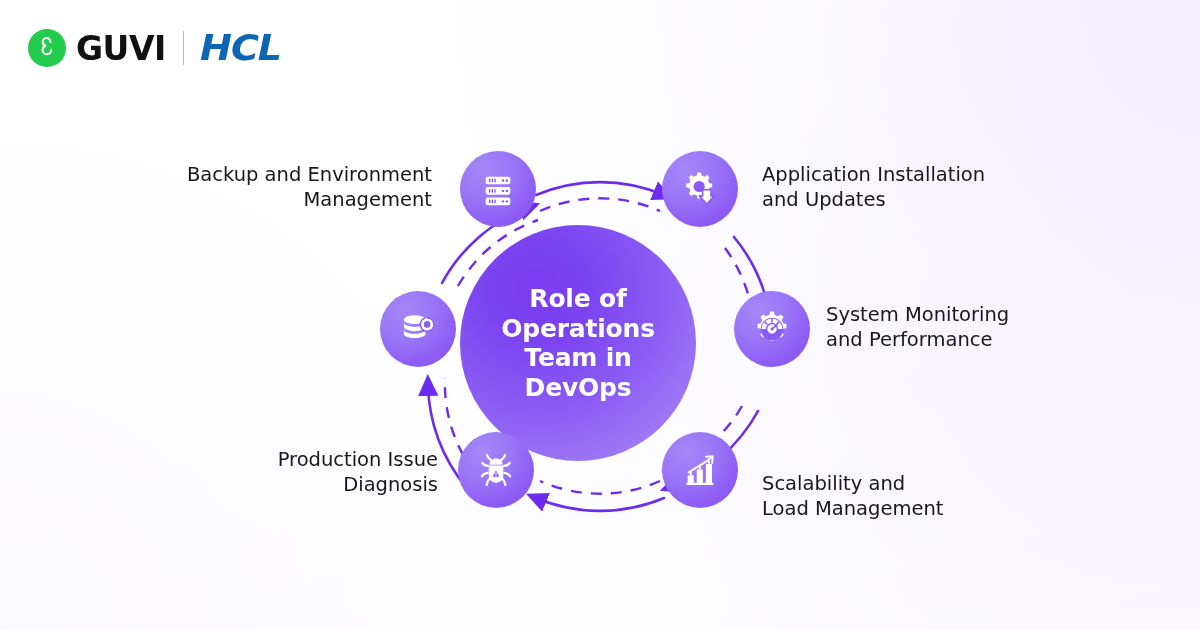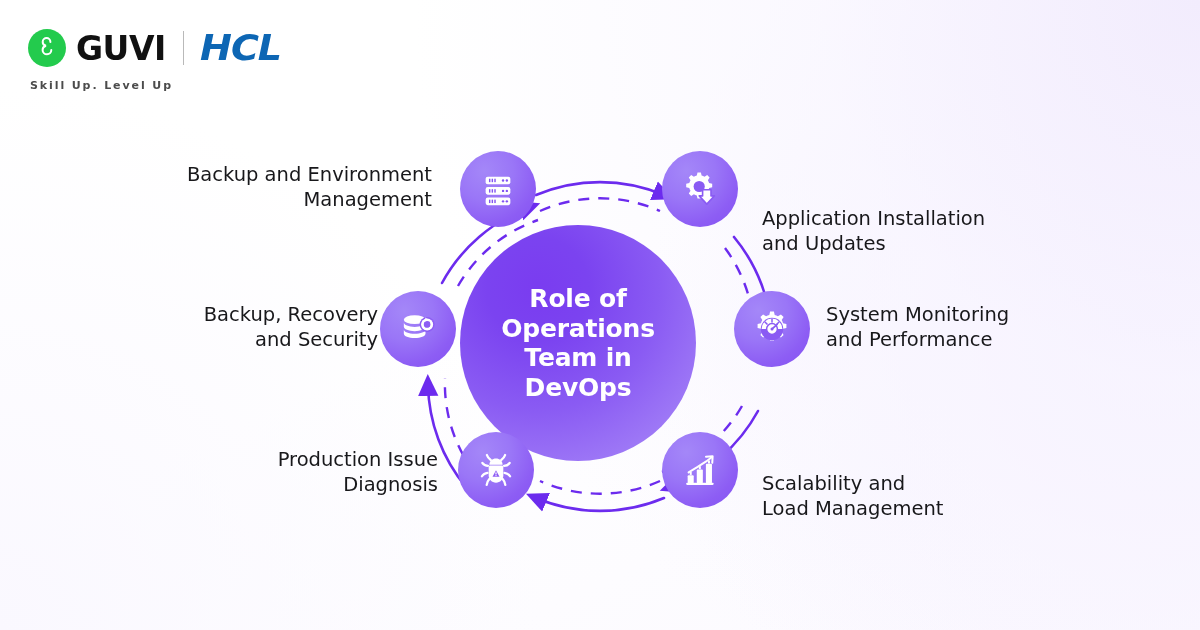--- a/index.html
+++ b/index.html
@@ -149,21 +149,21 @@
     font-family: "DejaVu Sans", sans-serif;
     font-size: 19.5px;
     line-height: 1.27;
     color: #18181b;
     white-space: pre-line;
   }
   .label.right-al { text-align: right; }
   .label.left-al  { text-align: left; }
 
   .lbl-server      { right: 768px; top: 163px; width: 300px; }
-  .lbl-appinstall  { left: 762px;  top: 163px; width: 280px; margin-top: 44px; }
+  .lbl-appinstall  { left: 762px;  top: 163px; width: 280px; }
   .lbl-backup      { right: 822px; top: 303px; width: 270px; }
   .lbl-monitor     { left: 826px;  top: 303px; width: 280px; }
   .lbl-production  { right: 762px; top: 448px; width: 280px; }
   .lbl-scalability { left: 762px;  top: 472px; width: 280px; }
 </style>
 </head>
 <body>
 
 <div id="canvas">
 
@@ -172,21 +172,20 @@
       <span class="guvi-mark">
         <svg width="24" height="24" viewBox="0 0 24 24" aria-hidden="true">
           <path d="M15.4 6.0 C15.4 3.6 13.6 2.1 11.6 2.1 C9.4 2.1 7.7 3.7 7.7 5.9 C7.7 7.9 9.1 9.3 11.0 9.7
                    C9.0 10.2 7.6 11.7 7.6 13.9 C7.6 16.5 9.6 18.3 12.0 18.3 C14.4 18.3 16.3 16.5 16.3 14.1" fill="none" stroke="#ffffff" stroke-width="2.0" stroke-linecap="round"></path>
         </svg>
       </span>
       <span class="guvi-word">GUVI</span>
       <span class="brand-divider"></span>
       <span class="hcl-word">HCL</span>
     </div>
-    <div class="tagline">Skill Up. Level Up</div>
   </div>
 
   <div id="diagram">
 
     <svg id="rings" viewBox="0 0 520 420">
       <defs>
         <marker id="ahead" markerWidth="9" markerHeight="9" refX="4.2" refY="4.5" orient="auto">
           <path d="M0,0.6 L8.4,4.5 L0,8.4 Z" fill="#6c2bee"></path>
         </marker>
       </defs>
@@ -350,22 +349,20 @@
       </span>
     </div>
   </div>
 
   <div class="label right-al lbl-server">Backup and Environment
 Management</div>
 
   <div class="label left-al lbl-appinstall">Application Installation
 and Updates</div>
 
-  <div class="label right-al lbl-backup">Backup, Recovery
-and Security</div>
 
   <div class="label left-al lbl-monitor">System Monitoring
 and Performance</div>
 
   <div class="label right-al lbl-production">Production Issue
 Diagnosis</div>
 
   <div class="label left-al lbl-scalability">Scalability and
 Load Management</div>
 

